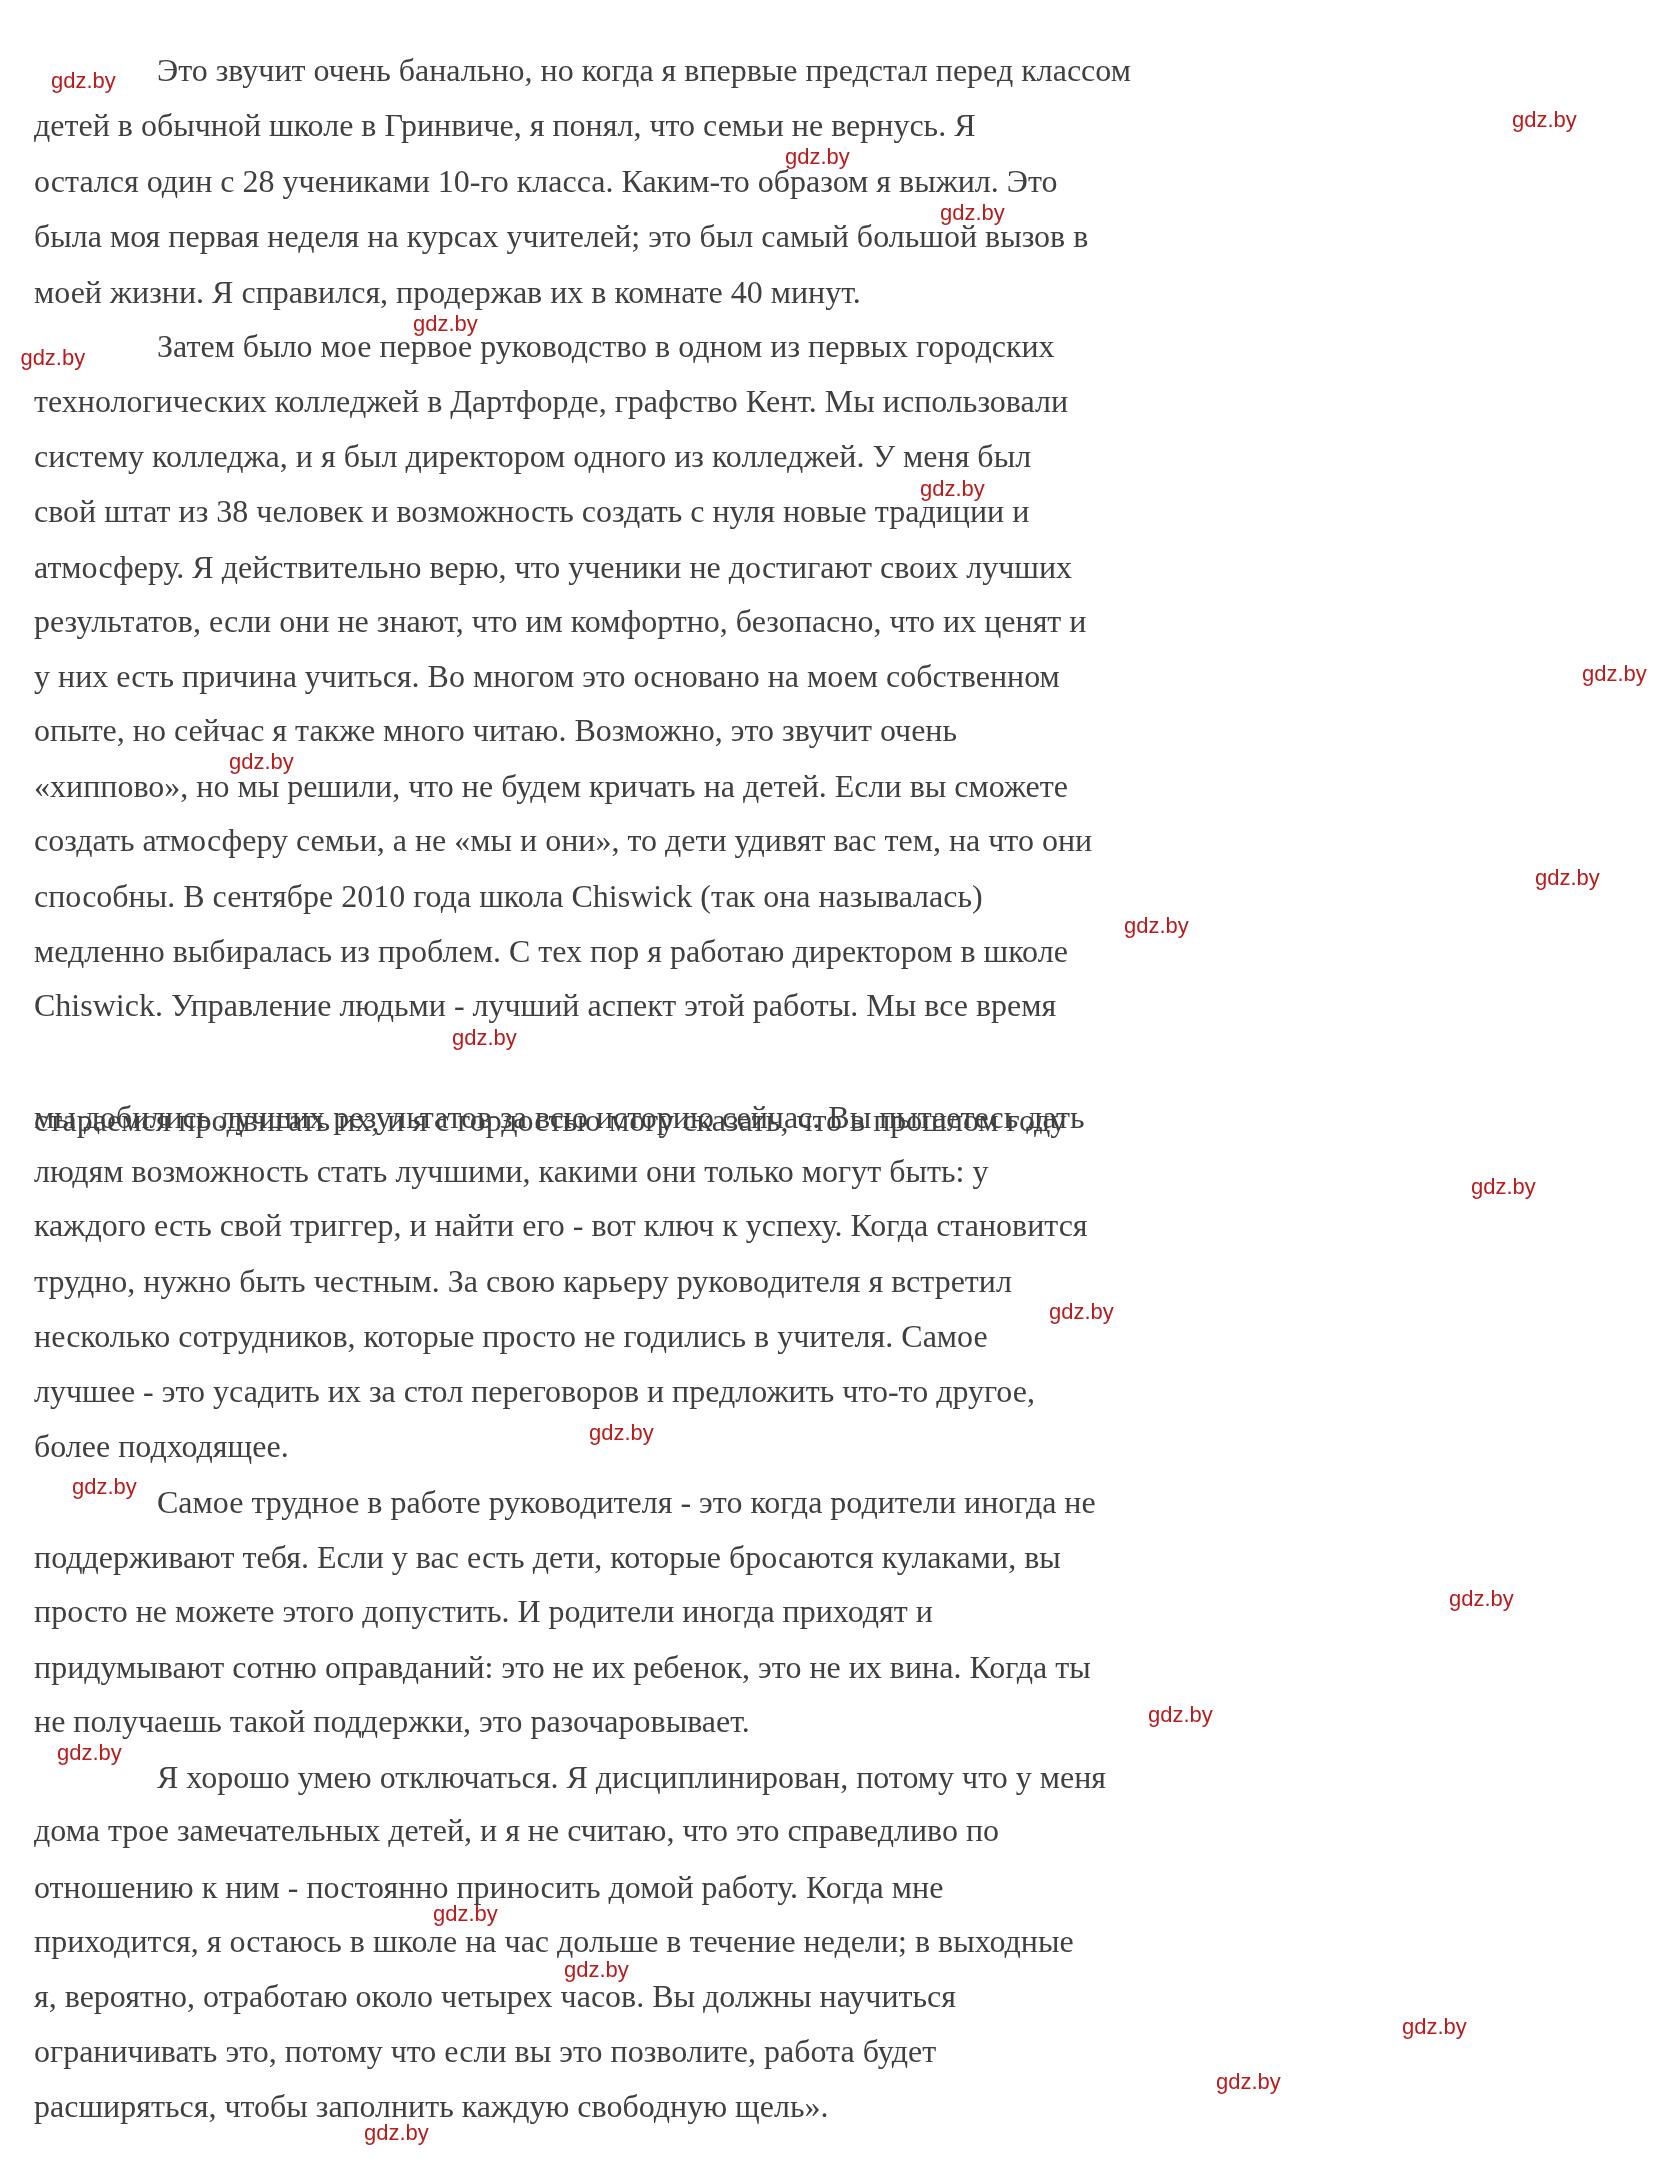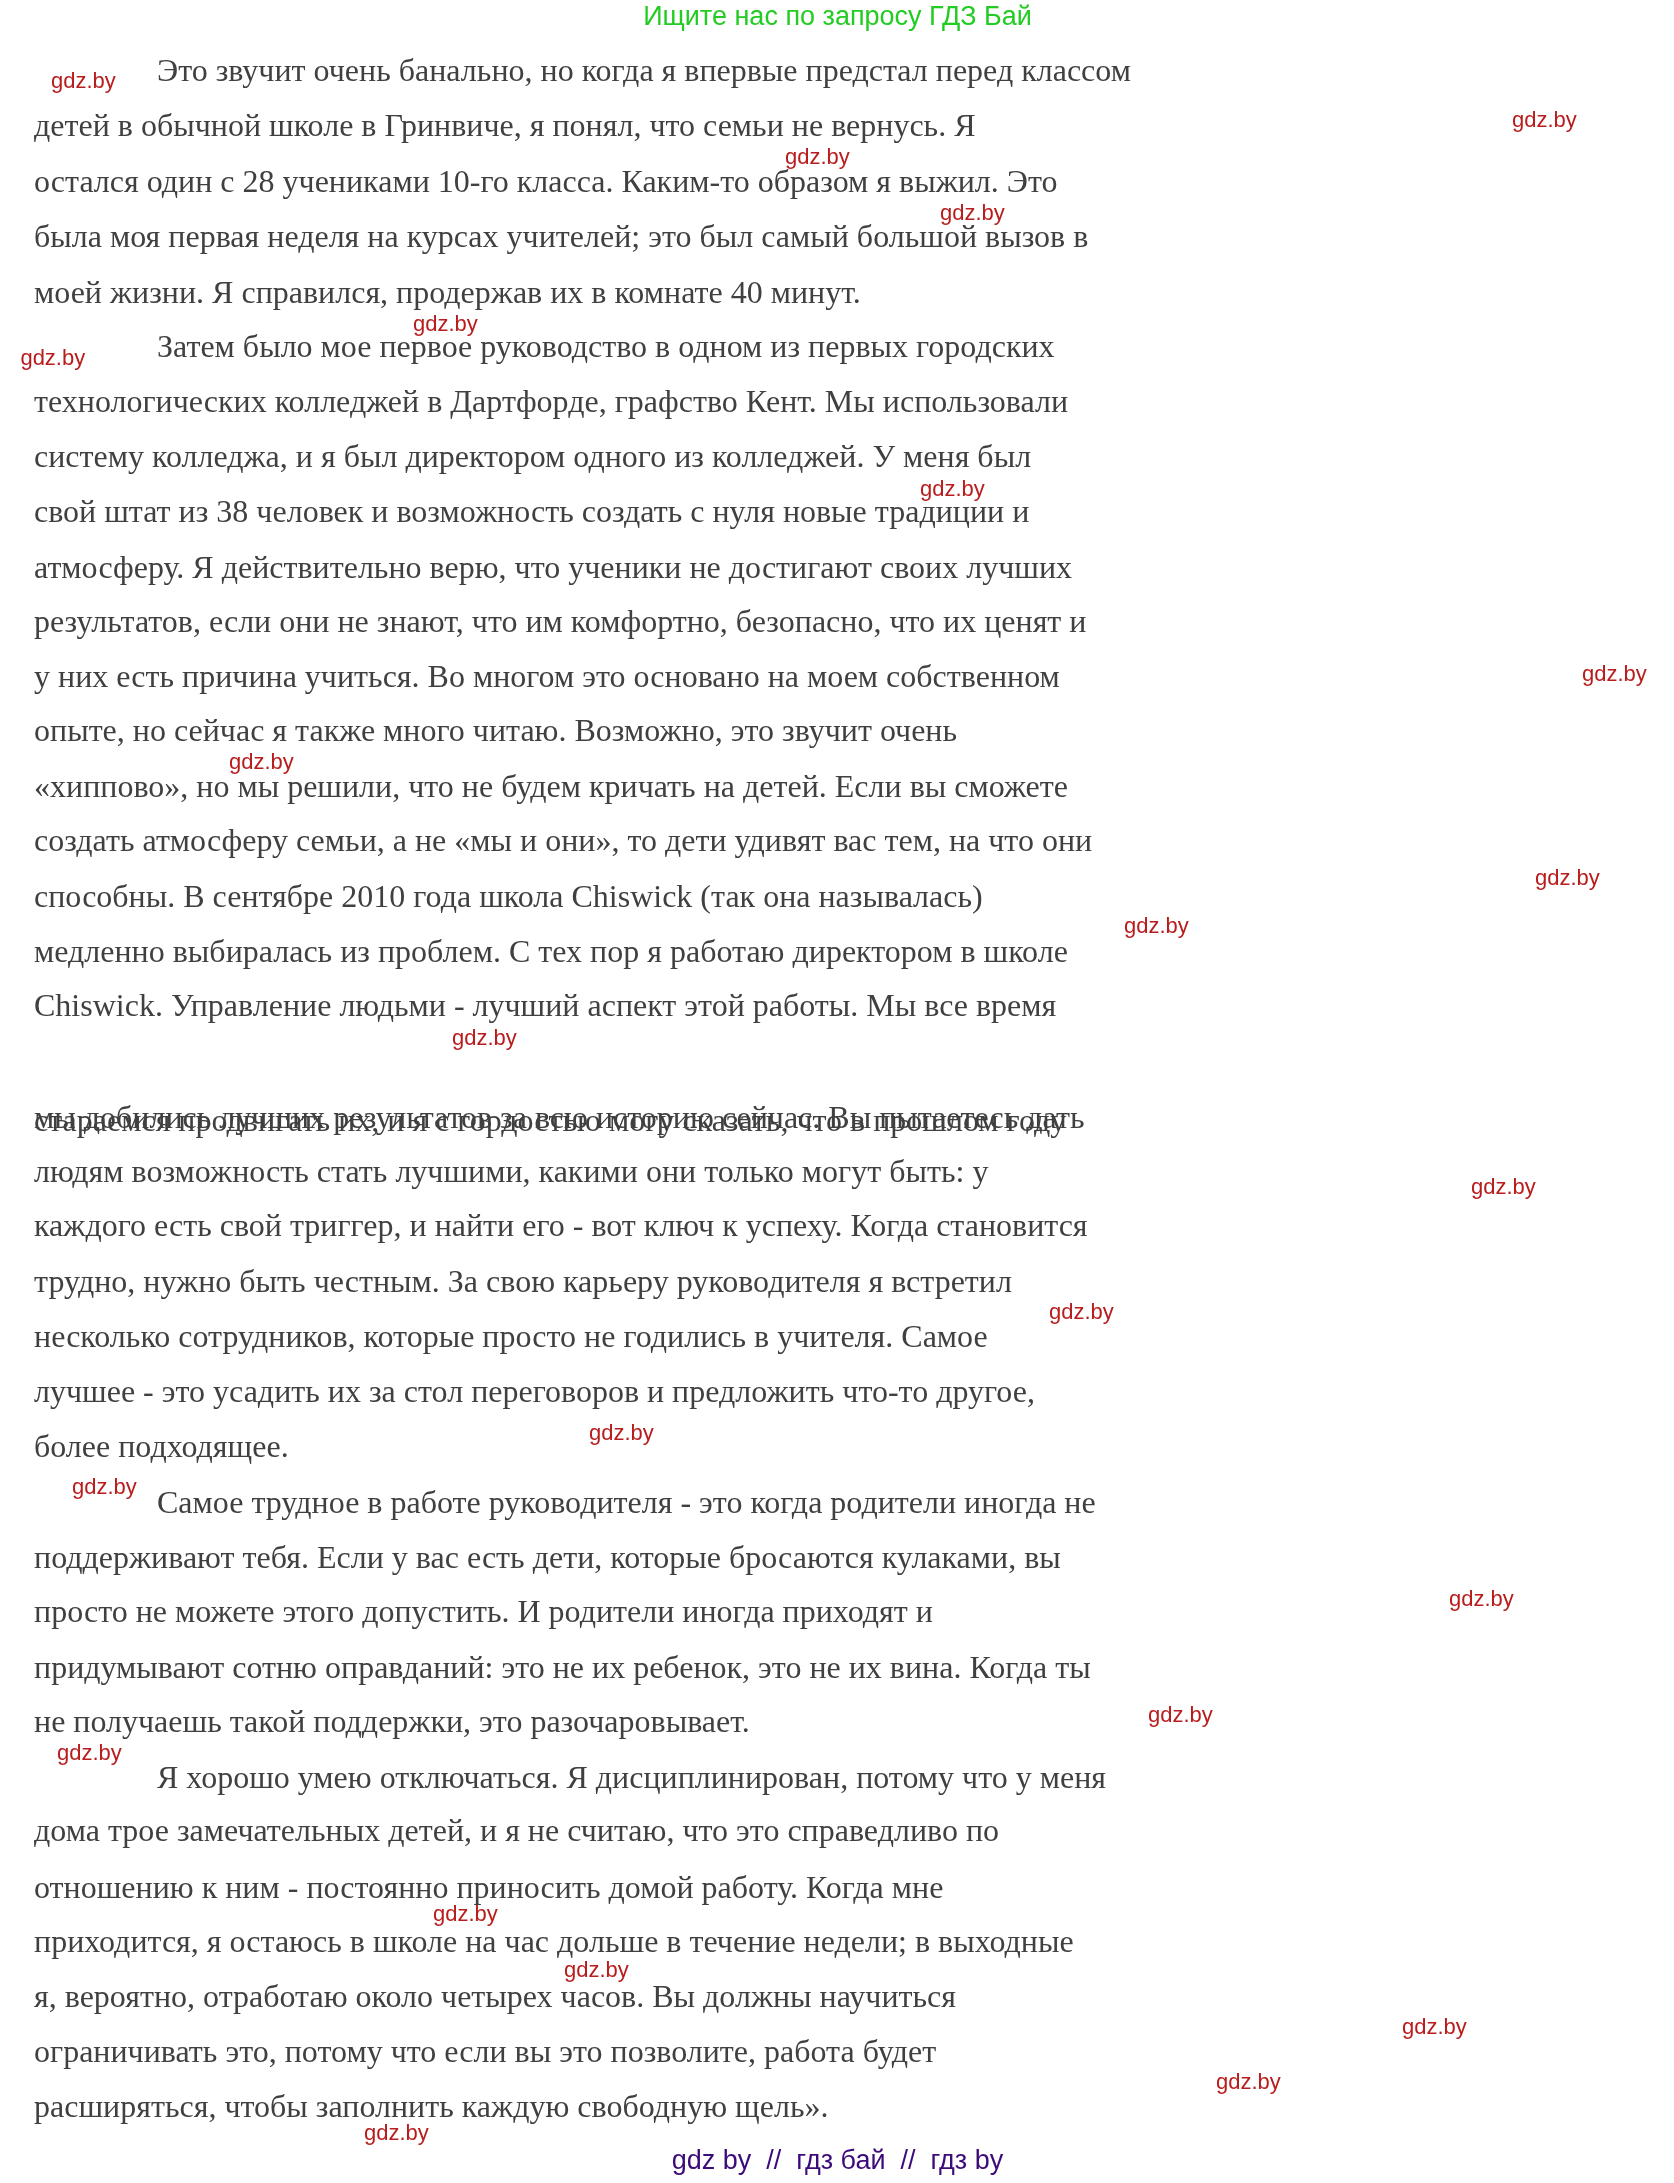--- a/index.html
+++ b/index.html
@@ -20,21 +20,20 @@
   .wm {
     position: absolute; white-space: nowrap;
     font-family: "Liberation Sans", sans-serif; font-size: 22px; line-height: 24.5px; color: #b91c1c;
   }
 </style>
 </head>
 <body>
 
 <div class="page">
 
-  <div class="header" id="hdr" style="color: rgb(34, 204, 34);">Ищите нас по запросу ГДЗ Бай</div>
 
   <div>
     <div class="line" style="top:42px;left:157px">Это звучит очень банально, но когда я впервые предстал перед классом</div>
     <div class="line" style="top:97px">детей в обычной школе в Гринвиче, я понял, что семьи не вернусь. Я</div>
     <div class="line" style="top:153px">остался один с 28 учениками 10-го класса. Каким-то образом я выжил. Это</div>
     <div class="line" style="top:208px">была моя первая неделя на курсах учителей; это был самый большой вызов в</div>
     <div class="line" style="top:264px">моей жизни. Я справился, продержав их в комнате 40 минут.</div>
   </div>
 
   <div>
@@ -99,15 +98,14 @@
     <div class="wm" style="left:1449px;top:1587px">gdz.by</div>
     <div class="wm" style="left:1148px;top:1703px">gdz.by</div>
     <div class="wm" style="left:57px;top:1741px">gdz.by</div>
     <div class="wm" style="left:433px;top:1902px">gdz.by</div>
     <div class="wm" style="left:564px;top:1958px">gdz.by</div>
     <div class="wm" style="left:1402px;top:2015px">gdz.by</div>
     <div class="wm" style="left:1216px;top:2070px">gdz.by</div>
     <div class="wm" style="left:364px;top:2121px">gdz.by</div>
   </div>
 
-  <div class="footer" id="ftr" style="color: rgb(61, 10, 122); white-space: pre;">gdz by  //  гдз бай  //  гдз by</div>
 </div>
 
 
 </body></html>

